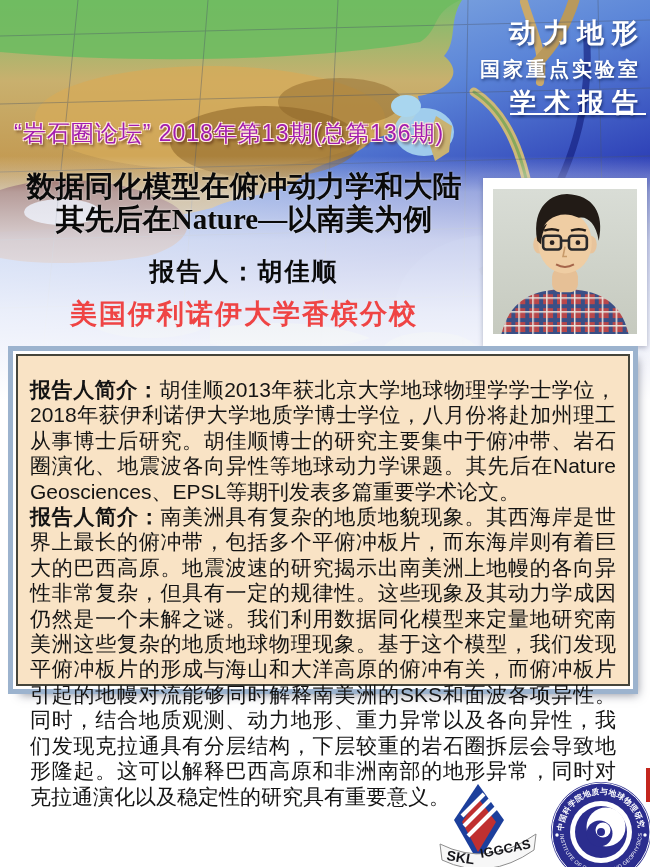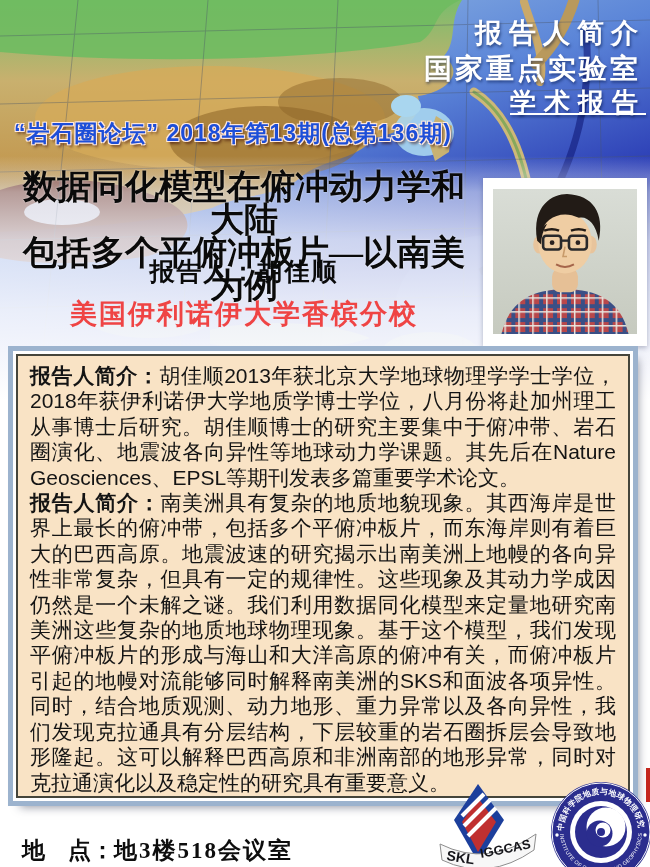--- a/index.html
+++ b/index.html
@@ -20,54 +20,54 @@
       rgba(249,251,255,0.92) 78%,
       #ffffff 100%);
   }
   
   .lab-title{
     position:absolute;top:16px;right:12px;text-align:right;color:#ffffff;font-weight:bold;
     font-family:"Liberation Serif","DejaVu Serif",serif;
     text-shadow:1px 2px 3px rgba(0,20,70,0.55);
   }
   .lab-title .l1{font-size:27px;letter-spacing:7px;margin-right:-7px;line-height:34px;}
-  .lab-title .l2{font-size:28px;letter-spacing:3px;margin-right:-3px;line-height:34px;margin-top:2px;}
+  .lab-title .l2{font-size:20px;letter-spacing:3px;margin-right:-3px;line-height:34px;margin-top:2px;}
   .lab-title .l3{font-size:26px;letter-spacing:8px;margin-right:-8px;line-height:34px;text-decoration:underline;}
   
   .series-badge{
-    position:absolute;top:118px;left:14px;font-size:23px;font-weight:bold;color:#1d4ed8;
+    position:absolute;top:118px;left:14px;font-size:23px;font-weight:normal;color:#a21caf;
     letter-spacing:1px;white-space:nowrap;
     text-shadow:-1px -1px 0 #ffe9df,1px -1px 0 #ffe9df,-1px 1px 0 #ffe9df,1px 1px 0 #ffe9df,2px 3px 3px rgba(50,0,0,0.6);
   }
   
   .seminar-title{
     position:absolute;top:170px;left:8px;width:472px;text-align:center;color:#0a0a0a;font-weight:bold;
-    font-size:34px;line-height:33px;font-family:"Liberation Serif","DejaVu Serif",serif;
+    font-size:29px;line-height:33px;font-family:"Liberation Serif","DejaVu Serif",serif;
     text-shadow:0 0 2px rgba(255,255,255,0.65);
   }
   .speaker{
     position:absolute;top:255px;left:8px;width:472px;text-align:center;color:#0a0a0a;font-weight:bold;
     font-size:25px;font-family:Liberation Serif, serif;letter-spacing:2px;
   }
   .affiliation{
     position:absolute;top:296px;left:8px;width:472px;text-align:center;color:#ef4444;font-weight:bold;
     font-size:27px;font-family:"Liberation Serif","DejaVu Serif",serif;letter-spacing:2px;
   }
   
   .photo-frame{
     position:absolute;left:483px;top:178px;width:164px;height:168px;background:#ffffff;
     box-shadow:0 2px 5px rgba(30,40,80,0.3);
   }
   .photo{position:absolute;left:10px;top:11px;right:10px;bottom:12px;overflow:hidden;
     background:linear-gradient(180deg,#d9ddd6 0%,#c6cabf 100%);}
   .photo svg{display:block;width:100%;height:100%;}
   
   .info-box{
-    position:absolute;left:16px;top:354px;width:614px;height:444px;box-sizing:border-box;
-    background:#f9e3c5;border:2px solid #45453b;padding:7px 12px 6px 12px;
+    position:absolute;left:16px;top:354px;width:614px;height:332px;box-sizing:border-box;
+    background:#f9e3c5;border:2px solid #45453b;padding:21px 12px 6px 12px;
     box-shadow:0 0 0 3px #ffffff,0 0 0 8px #9cb3ce,6px 7px 9px 2px rgba(40,45,70,0.5);
   }
   .info-box p{margin:0;font-size:21px;line-height:25.4px;color:#141414;text-align:justify;}
   .info-box b{font-weight:bold;}
   
   .time-row,.place-row{
     position:absolute;left:22px;color:#0d0d0d;font-weight:bold;font-size:23px;white-space:nowrap;
     font-family:"Liberation Serif","DejaVu Serif",serif;
   }
   .time-row{top:788px;}
@@ -131,30 +131,30 @@
           <path d="M208,0 L176,400"></path>
           <path d="M338,0 L318,400"></path>
         <path d="M468,0 L462,400"></path>
           <path d="M598,0 L606,400"></path>
       </g>
     </svg>
     <div class="hero-fade"></div>
   </div>
 
   <div class="lab-title">
-    <div class="l1">报告人简介</div>
+    <div class="l1">动力地形</div>
     <div class="l2">国家重点实验室</div>
     <div class="l3">学术报告</div>
   </div>
 
   <div class="series-badge">“岩石圈论坛” 2018年第13期(总第136期)</div>
 
   <div class="seminar-title">
     <div>数据同化模型在俯冲动力学和大陆</div>
-    <div>包括多个平俯冲板片—以南美为例</div>
+    <div>其先后在Nature—以南美为例</div>
   </div>
   <div class="speaker">报告人：胡佳顺</div>
   <div class="affiliation">美国伊利诺伊大学香槟分校</div>
 
   <div class="photo-frame">
     <div class="photo">
       <svg viewBox="0 0 144 146">
         <defs>
           <pattern id="plaid" width="14" height="14" patternUnits="userSpaceOnUse">
             <rect width="14" height="14" fill="#b8474a"></rect>
@@ -182,23 +182,20 @@
         <path d="M63,76 q9,5 18,0" stroke="#a5654a" stroke-width="2" fill="none"></path>
       </svg>
     </div>
   </div>
 
   <div class="info-box">
     <p><b>报告人简介：</b><span>胡佳顺2013年获北京大学地球物理学学士学位，2018年获伊利诺伊大学地质学博士学位，八月份将赴加州理工从事博士后研究。胡佳顺博士的研究主要集中于俯冲带、岩石圈演化、地震波各向异性等地球动力学课题。其先后在Nature Geosciences、EPSL等期刊发表多篇重要学术论文。</span></p>
     <p><b>报告人简介：</b><span>南美洲具有复杂的地质地貌现象。其西海岸是世界上最长的俯冲带，包括多个平俯冲板片，而东海岸则有着巨大的巴西高原。地震波速的研究揭示出南美洲上地幔的各向异性非常复杂，但具有一定的规律性。这些现象及其动力学成因仍然是一个未解之谜。我们利用数据同化模型来定量地研究南美洲这些复杂的地质地球物理现象。基于这个模型，我们发现平俯冲板片的形成与海山和大洋高原的俯冲有关，而俯冲板片引起的地幔对流能够同时解释南美洲的SKS和面波各项异性。同时，结合地质观测、动力地形、重力异常以及各向异性，我们发现克拉通具有分层结构，下层较重的岩石圈拆层会导致地形隆起。这可以解释巴西高原和非洲南部的地形异常，同时对克拉通演化以及稳定性的研究具有重要意义。</span></p>
   </div>
 
-  <div class="place-row">
-    <span>地　点：</span><span class="val">地3楼518会议室</span>
-  </div>
 
   <svg class="skl-logo" viewBox="0 0 102 86">
     <polygon points="40,2 66,38 40,80 16,38" fill="#1c3f9c"></polygon>
     <polygon points="40,16 58,40 40,70 24,40" fill="#c03030"></polygon>
     <g stroke="#ffffff" stroke-width="4" fill="none">
       <path d="M24,34 L46,12"></path>
       <path d="M26,44 L52,18"></path>
       <path d="M30,54 L58,26"></path>
     </g>
     <path d="M2,62 Q50,86 98,52 L96,68 Q50,100 4,78 Z" fill="#f7f7f7" stroke="#8d8d8d" stroke-width="1"></path>

